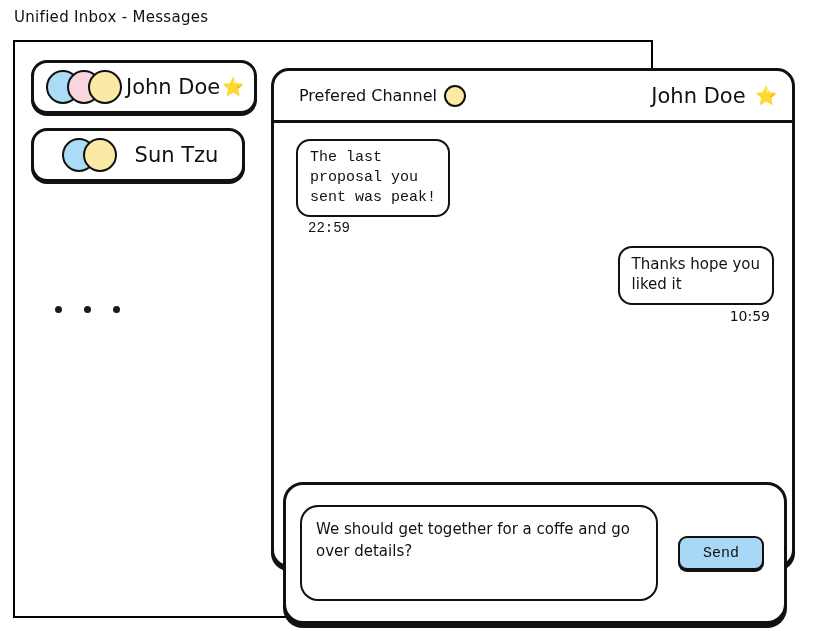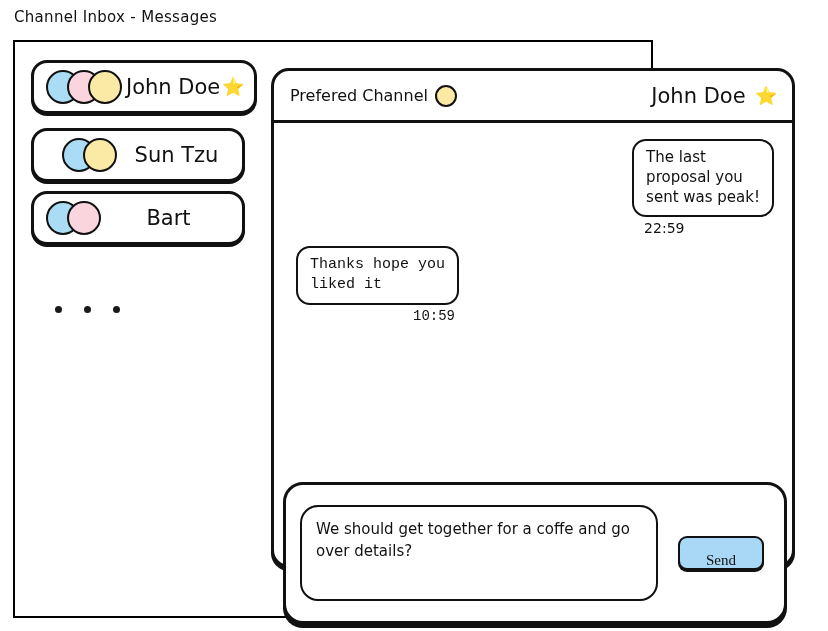--- a/index.html
+++ b/index.html
@@ -147,20 +147,21 @@
     border-bottom: 3px solid #111;
     display: flex;
     align-items: center;
     padding: 0 14px 0 16px;
     box-sizing: border-box;
   }
   #preferred-channel-label {
     font-size: 16px;
     color: #111;
     white-space: nowrap;
+    margin-left: 9px;
   }
   #channel-dot {
     width: 22px;
     height: 22px;
     border-radius: 50%;
     background: #fbe9a4;
     border: 2px solid #111;
     box-sizing: border-box;
     margin-left: 7px;
   }
@@ -177,22 +178,22 @@
   }
 
   
   #messages {
     position: relative;
     height: 340px;
     padding: 16px 18px 0 22px;
     box-sizing: border-box;
   }
   .msg-row { display: flex; margin-bottom: 10px; }
-  .msg-row.incoming { justify-content: flex-end; }
-  .msg-row.outgoing { justify-content: flex-start; font-family: Liberation Mono, monospace; }
+  .msg-row.incoming { justify-content: flex-start; font-family: Liberation Mono, monospace; }
+  .msg-row.outgoing { justify-content: flex-end; }
   .msg-wrap { max-width: 62%; }
   .bubble {
     border: 2px solid #111;
     border-radius: 14px;
     background: #fff;
     padding: 7px 12px 8px 12px;
     font-size: 15px;
     line-height: 1.32;
     color: #111;
     white-space: pre-line;
@@ -248,36 +249,36 @@
     gap: 16px;
   }
   .action-button {
     width: 86px;
     height: 34px;
     box-sizing: border-box;
     border: 2px solid #111;
     border-radius: 9px;
     background: #a8d8f5;
     color: #111;
-    font-family: Liberation Serif, serif;
+    font-family: Liberation Mono, monospace;
     font-size: 15px;
     line-height: 1;
     display: flex;
-    align-items: flex-end;
+    align-items: center;
     justify-content: center;
     cursor: pointer;
     box-shadow: 0 2px 0 0 #111;
     padding: 0;
   }
   .sparkle-icon { font-size: 14px; margin-left: 3px; line-height: 1; }
 </style>
 </head>
 <body>
 
-<div id="app-title">Channel Inbox - Messages</div>
+<div id="app-title">Unified Inbox - Messages</div>
 
 <div id="window-frame">
 
   <div id="sidebar">
 
     <div class="contact-item selected">
       <span class="avatar">
         <span class="dot blue"></span>
         <span class="dot pink"></span>
         <span class="dot yellow"></span>
@@ -287,27 +288,20 @@
     </div>
 
     <div class="contact-item plain" id="contact-1">
       <span class="avatar">
         <span class="dot blue"></span>
         <span class="dot yellow"></span>
       </span>
       <span class="contact-name">Sun Tzu</span>
     </div>
 
-    <div class="contact-item plain" id="contact-2">
-      <span class="avatar">
-        <span class="dot blue"></span>
-        <span class="dot pink"></span>
-      </span>
-      <span class="contact-name">Bart</span>
-    </div>
 
     <div id="more-indicator">
       <span></span>
       <span></span>
       <span></span>
     </div>
   </div>
 
   <div id="chat-panel">
 

